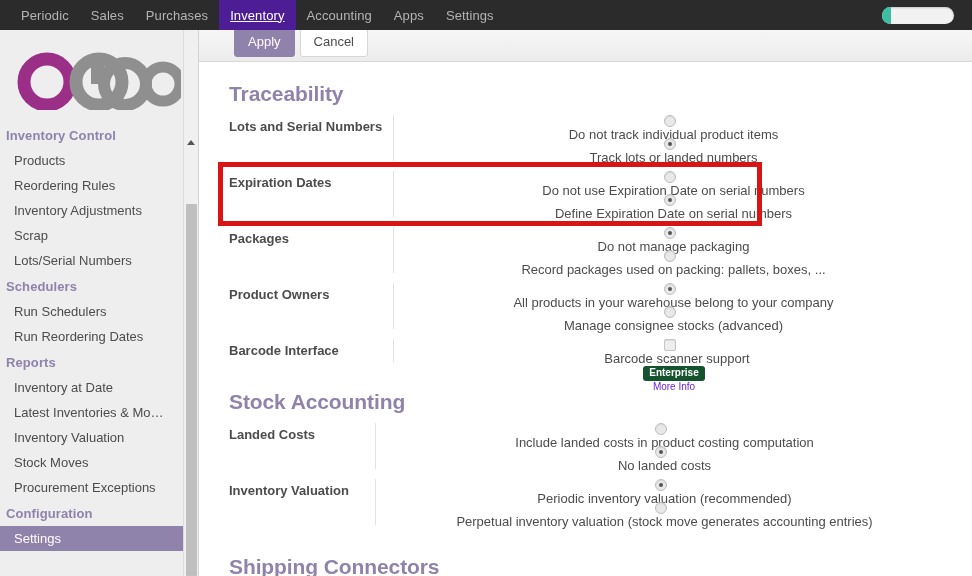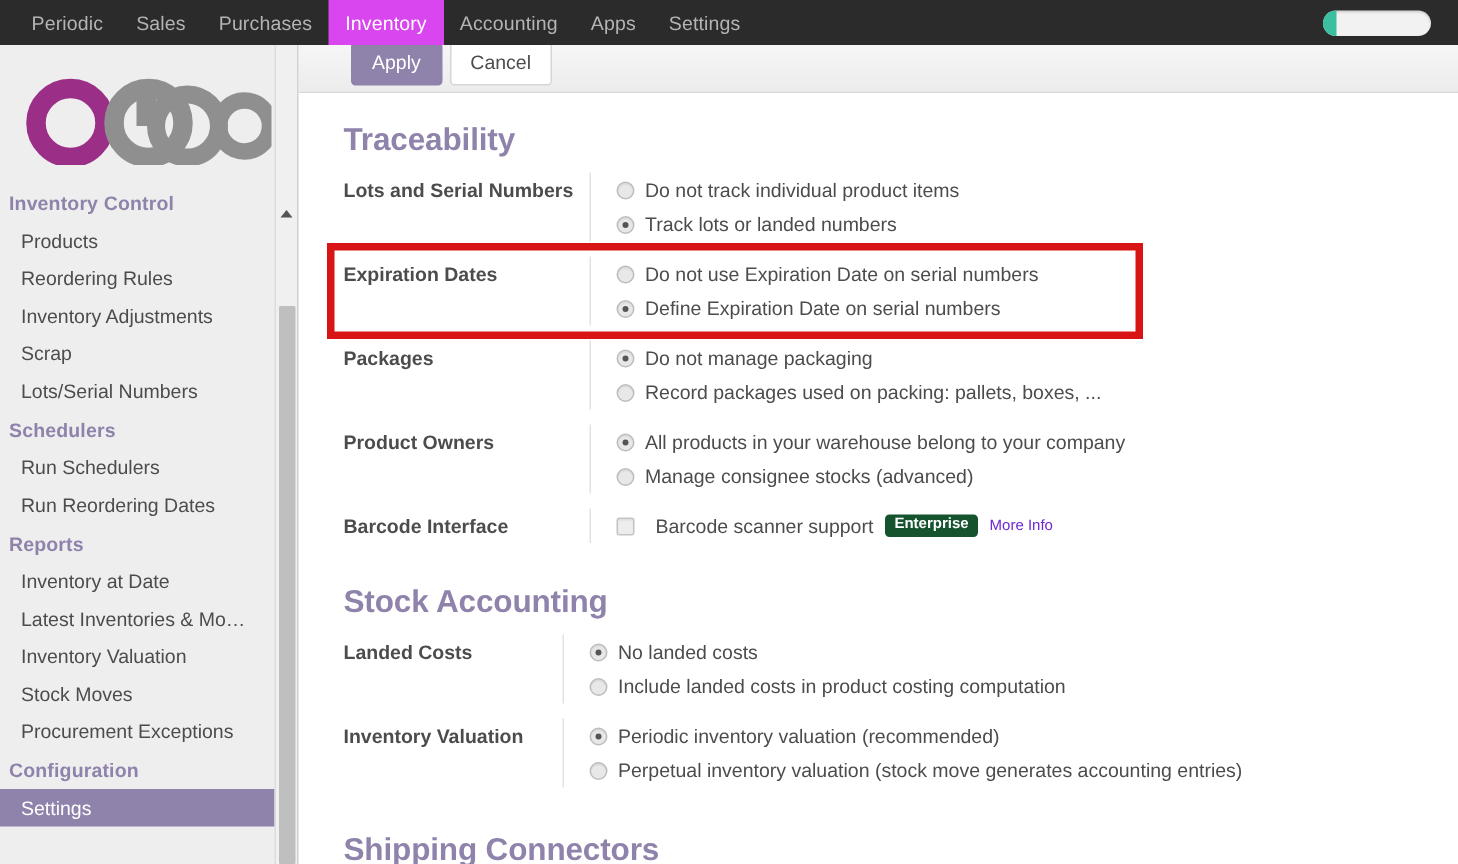--- a/index.html
+++ b/index.html
@@ -40,23 +40,24 @@
     display: flex;
     align-items: center;
     padding: 0 11px;
     font-size: 13px;
     color: #b5b4b4;
     cursor: pointer;
     letter-spacing: 0.1px;
     white-space: nowrap;
   }
   .nav-item.active {
-    background: #d946ef;
+    background: #4c1d95;
     color: #ffffff;
     font-weight: normal;
+    text-decoration: underline;
   }
   .navbar-right {
     margin-left: auto;
     display: flex;
     align-items: center;
     padding-right: 18px;
   }
   .progress-wrap {
     width: 72px;
     height: 17px;
@@ -233,20 +234,21 @@
   }
 
   .opt {
     display: flex;
     align-items: center;
     height: 23px;
     font-size: 13px;
     color: #4c4c4c;
     cursor: pointer;
     white-space: nowrap;
+    flex-direction: column;
   }
   .opt + .opt { margin-top: 0px; }
   .opt-label { margin-left: 7px; }
 
   .radio {
     flex: 0 0 auto;
     width: 12px; height: 12px;
     border-radius: 50%;
     background: #e8e8e8;
     border: 1px solid #bdbdbd;
@@ -440,26 +442,26 @@
             </div>
           </div>
         </div>
       </div>
       <div class="section-title second">Stock Accounting</div>
       <div class="form-table g2">
         <div class="form-row">
           <div class="row-label">Landed Costs</div>
           <div class="row-fields">
             <div class="opt">
+              <span class="radio"></span>
+              <span class="opt-label">Include landed costs in product costing computation</span>
+            </div>
+            <div class="opt">
               <span class="radio on"></span>
               <span class="opt-label">No landed costs</span>
-            </div>
-            <div class="opt">
-              <span class="radio"></span>
-              <span class="opt-label">Include landed costs in product costing computation</span>
             </div>
           </div>
         </div>
         <div class="row-gap"></div>
         <div class="form-row">
           <div class="row-label">Inventory Valuation</div>
           <div class="row-fields">
             <div class="opt">
               <span class="radio on"></span>
               <span class="opt-label">Periodic inventory valuation (recommended)</span>

